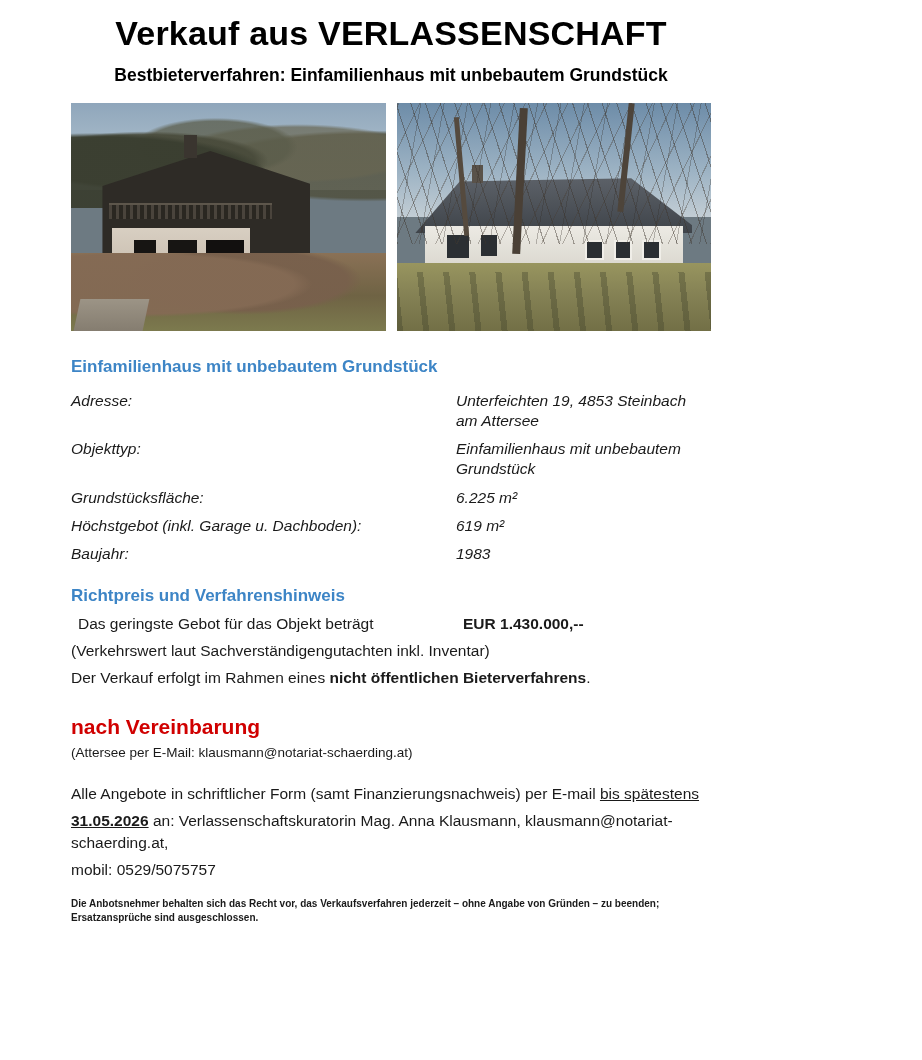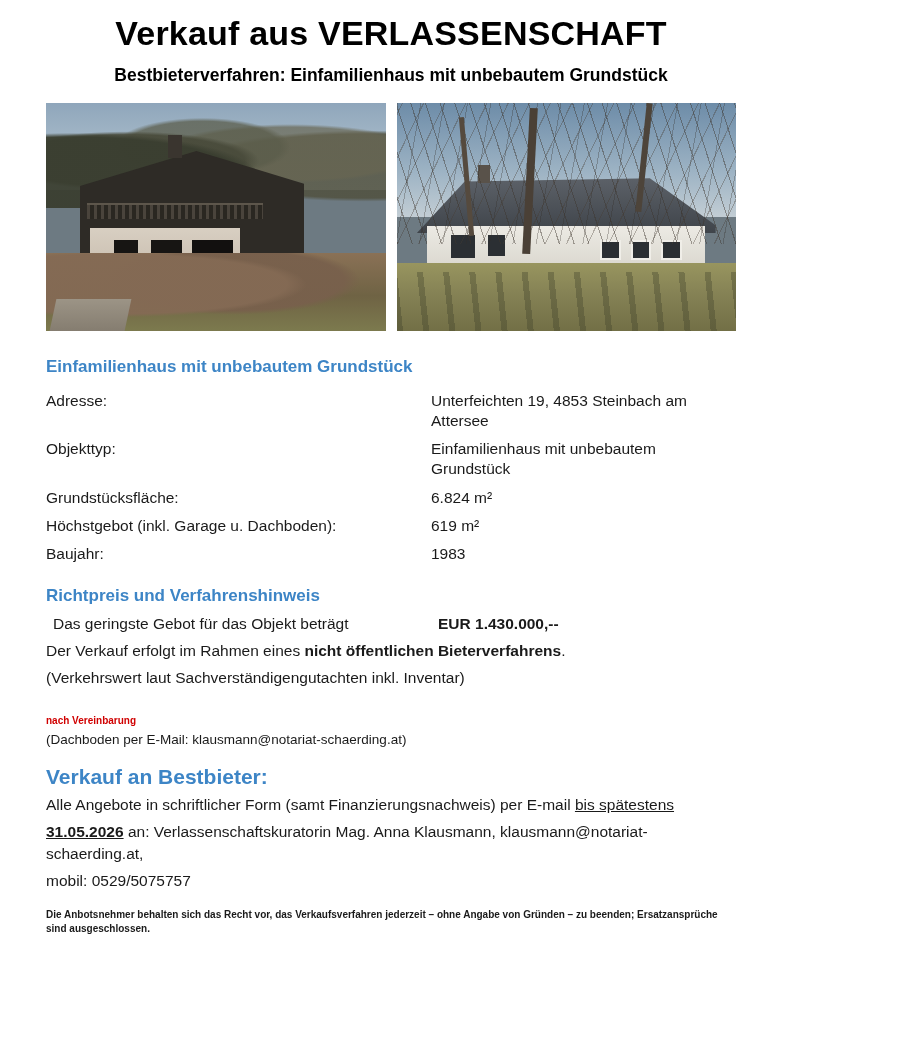--- a/index.html
+++ b/index.html
@@ -9,21 +9,21 @@
     height: 1060px;
     background: #ffffff;
     font-family: "Liberation Sans", sans-serif;
     color: #1a1a1a;
     overflow: hidden;
   }
   .page {
     position: relative;
     width: 782px;
     height: 1060px;
-    padding: 0 46px;
+    padding: 0 71px;
   }
   
   .title {
     margin: 0;
     padding-top: 14px;
     text-align: center;
     font-size: 34px;
     font-weight: bold;
     letter-spacing: 0.2px;
     color: #000000;
@@ -142,29 +142,30 @@
     font-size: 17px;
     margin: 0;
   }
   .section-head.big { font-size: 21px; }
   .spec-table { width: 100%; border-collapse: collapse; margin-top: 10px; }
   .spec-table td {
     font-size: 15.5px;
     padding: 4px 0;
     vertical-align: top;
     line-height: 1.3;
+    font-style: italic;
   }
   .spec-table td.label { width: 385px; }
   .block { font-size: 15.5px; line-height: 1.42; }
   .block p { margin: 5px 0 0 0; }
   .price-row { display: flex; }
   .price-row .lbl { width: 385px; margin-left: 7px; }
   .price-row .val { font-weight: bold; }
   .note-small { font-size: 13.5px; }
-  .red { color: #d00000; font-weight: bold; font-size: 10px; }
+  .red { color: #d00000; font-weight: bold; font-size: 21px; }
   .u { text-decoration: underline; }
   .b { font-weight: bold; }
   .gap-lg { height: 26px; }
   .gap-md { height: 18px; }
   .footer-note {
     font-size: 10px;
     line-height: 1.45;
     margin-top: 16px;
     font-weight: bold;
   }
@@ -219,53 +220,52 @@
       <tr>
         <td class="label">Adresse:</td>
         <td class="value">Unterfeichten 19, 4853 Steinbach am Attersee</td>
       </tr>
       <tr>
         <td class="label">Objekttyp:</td>
         <td class="value">Einfamilienhaus mit unbebautem Grundstück</td>
       </tr>
       <tr>
         <td class="label">Grundstücksfläche:</td>
-        <td class="value">6.824 m²</td>
+        <td class="value">6.225 m²</td>
       </tr>
       <tr>
         <td class="label">Höchstgebot (inkl. Garage u. Dachboden):</td>
         <td class="value">619 m²</td>
       </tr>
       <tr>
         <td class="label">Baujahr:</td>
         <td class="value">1983</td>
       </tr>
     </tbody>
   </table>
 
   <div class="gap-md"></div>
 
   <h2 class="section-head">Richtpreis und Verfahrenshinweis</h2>
   <div class="block">
     <div class="price-row" style="margin-top:7px;">
       <span class="lbl">Das geringste Gebot für das Objekt beträgt</span>
       <span class="val">EUR 1.430.000,--</span>
     </div>
+    <p>(Verkehrswert laut Sachverständigengutachten inkl. Inventar)</p>
     <p><span>Der Verkauf erfolgt im Rahmen eines </span><span class="b">nicht öffentlichen Bieterverfahrens</span><span>.</span></p>
-    <p>(Verkehrswert laut Sachverständigengutachten inkl. Inventar)</p>
   </div>
 
   <div class="gap-md"></div>
 
   <p class="red" style="margin:8px 0 0 0;">nach Vereinbarung</p>
-  <p class="note-small" style="margin:6px 0 0 0;">(Dachboden per E-Mail: klausmann@notariat-schaerding.at)</p>
+  <p class="note-small" style="margin:6px 0 0 0;">(Attersee per E-Mail: klausmann@notariat-schaerding.at)</p>
 
   <div class="gap-md"></div>
 
-  <h2 class="section-head big">Verkauf an Bestbieter:</h2>
   <div class="block" style="">
     <p><span>Alle Angebote in schriftlicher Form (samt Finanzierungsnachweis) per E-mail </span><span class="u">bis spätestens</span></p>
     <p><span class="u b">31.05.2026</span><span> an: Verlassenschaftskuratorin Mag. Anna Klausmann, klausmann@notariat-schaerding.at,</span></p>
     <p>mobil: 0529/5075757</p>
   </div>
 
   <p class="footer-note">Die Anbotsnehmer behalten sich das Recht vor, das Verkaufsverfahren jederzeit – ohne Angabe von Gründen – zu beenden; Ersatzansprüche sind ausgeschlossen.</p>
 
 </div>
 

